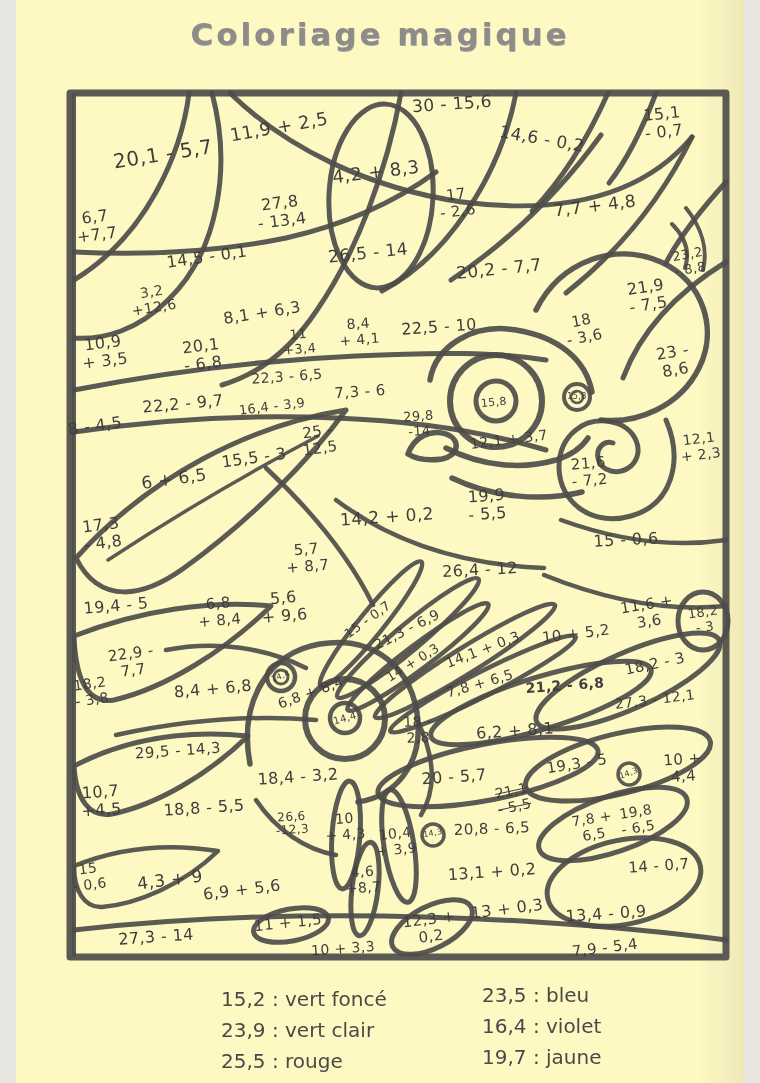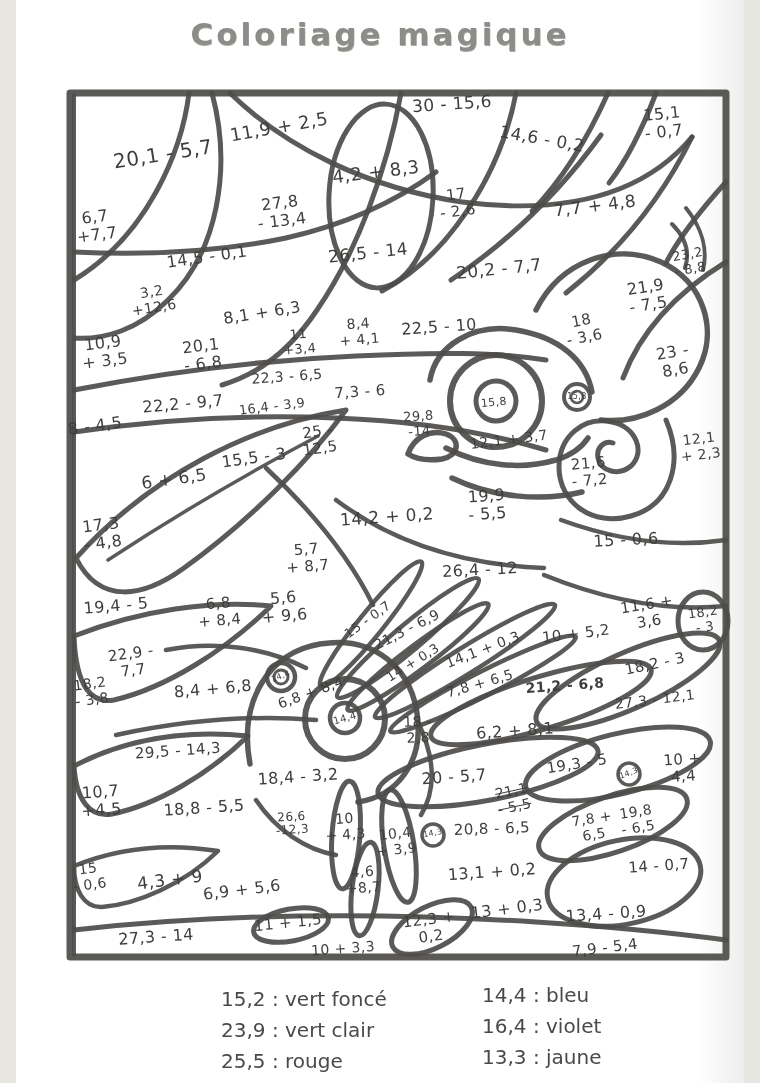--- a/index.html
+++ b/index.html
@@ -1,18 +1,18 @@
 <!DOCTYPE html>
 <html><head>
 <meta charset="utf-8">
 <style>
   html,body{margin:0;padding:0;background:#e8e6e0;}
   .page{
     position:relative;width:728px;height:1083px;margin:0 auto;
-    background:#ffffff;overflow:hidden;
+    background:#fef9c3;overflow:hidden;
     font-family:"DejaVu Sans",sans-serif;
   }
   .page::after{ 
     content:"";position:absolute;top:0;right:0;width:46px;height:100%;
     background:linear-gradient(to right, rgba(0,0,0,0), rgba(90,85,75,0.10));
     pointer-events:none;
   }
   .title{
     position:absolute;top:16px;left:0;width:100%;text-align:center;
     font-size:31px;font-weight:bold;letter-spacing:3px;color:#8d8c88;
@@ -269,19 +269,19 @@
       <span class="expr" style="left: 589px; top: 948px; font-size: 15px; transform: translate(-50%, -50%) rotate(-7deg);">7,9 - 5,4</span>
     </div>
 
   <div class="legend">
     <div class="legend-col left">
         <div class="legend-row">15,2 : vert foncé</div>
         <div class="legend-row">23,9 : vert clair</div>
         <div class="legend-row">25,5 : rouge</div>
       </div>
     <div class="legend-col right">
-        <div class="legend-row">14,4 : bleu</div>
+        <div class="legend-row">23,5 : bleu</div>
         <div class="legend-row">16,4 : violet</div>
-        <div class="legend-row">13,3 : jaune</div>
+        <div class="legend-row">19,7 : jaune</div>
       </div>
   </div>
 
 </div>
 
 </body></html>

